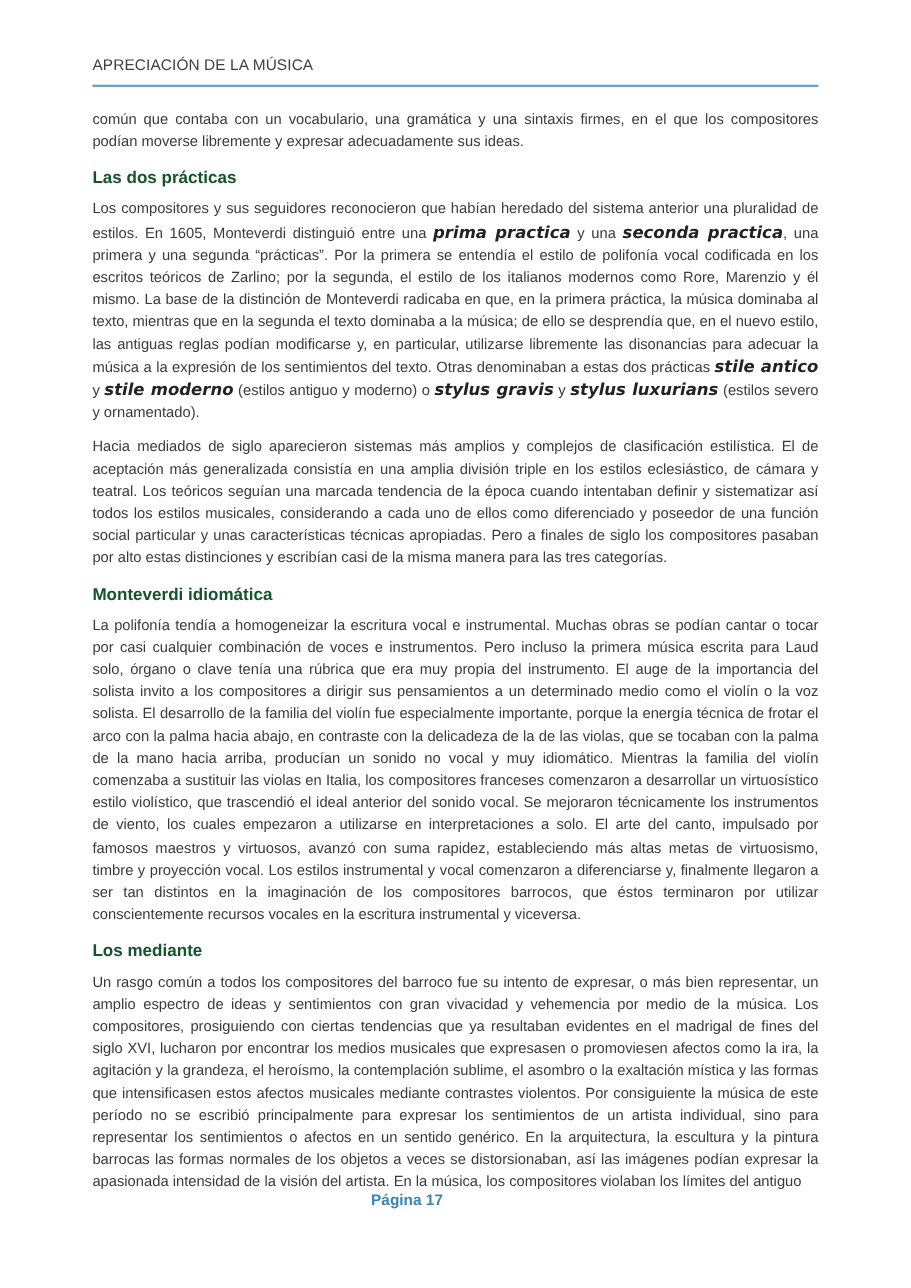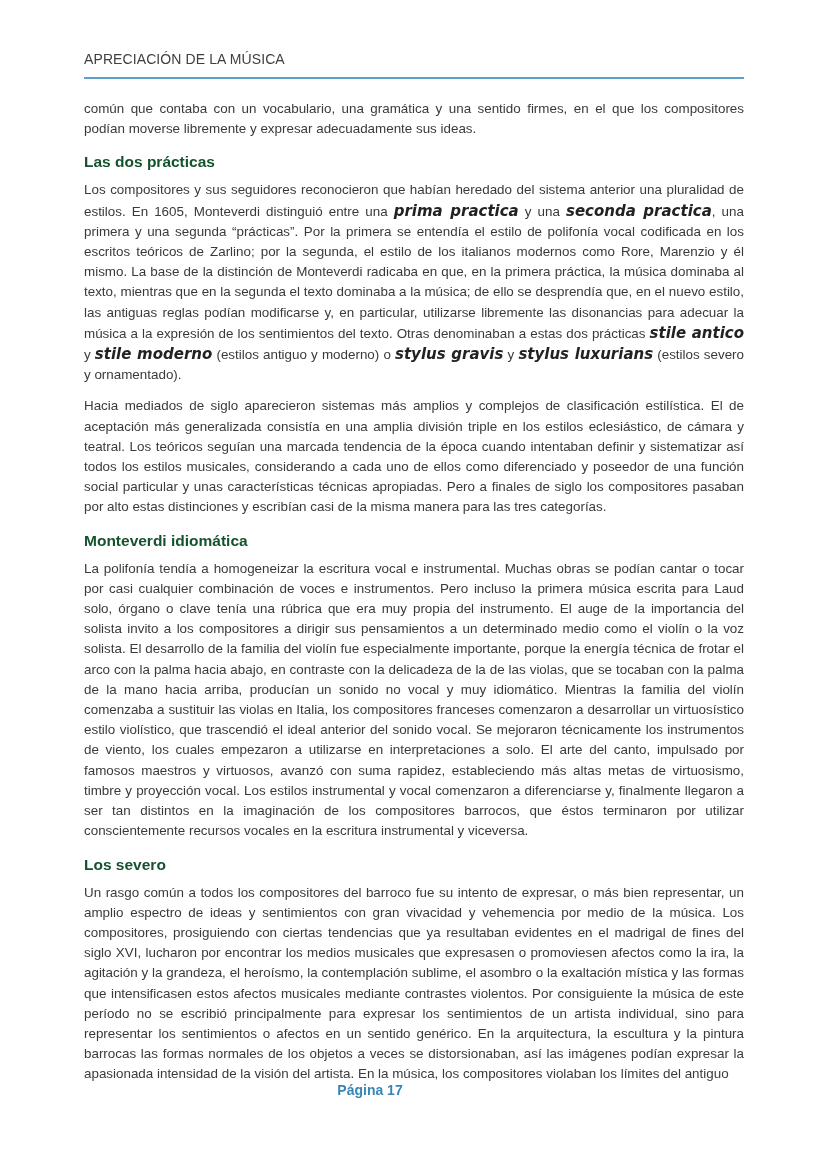--- a/index.html
+++ b/index.html
@@ -22,28 +22,28 @@
 
 <div class="page">
 
   <div class="header">
     <div class="header-title">APRECIACIÓN DE LA MÚSICA</div>
     <div class="header-rule"></div>
   </div>
 
   <div class="content">
 
-    <p>común que contaba con un vocabulario, una gramática y una sentido firmes, en el que los compositores podían moverse libremente y expresar adecuadamente sus ideas.</p>
+    <p>común que contaba con un vocabulario, una gramática y una sintaxis firmes, en el que los compositores podían moverse libremente y expresar adecuadamente sus ideas.</p>
 
     <h2>Las dos prácticas</h2>
     <p><span>Los compositores y sus seguidores reconocieron que habían heredado del sistema anterior una pluralidad de estilos. En 1605, Monteverdi distinguió entre una </span><span class="term">prima practica</span><span> y una </span><span class="term">seconda practica</span><span>, una primera y una segunda “prácticas”. Por la primera se entendía  el estilo de polifonía vocal codificada en los escritos teóricos de Zarlino; por la segunda, el estilo de los italianos modernos como Rore, Marenzio y él mismo. La base de la distinción de Monteverdi radicaba en que, en la primera práctica, la música dominaba al texto, mientras que en la segunda el texto dominaba a la música; de ello se desprendía que, en el nuevo estilo, las antiguas reglas podían modificarse y, en particular, utilizarse libremente las disonancias para adecuar la música a la expresión de los sentimientos del  texto. Otras denominaban a estas dos prácticas </span><span class="term">stile antico</span><span>  y </span><span class="term">stile moderno</span><span> (estilos antiguo y moderno) o </span><span class="term">stylus gravis</span><span> y </span><span class="term">stylus luxurians</span><span> (estilos severo y ornamentado).</span></p>
     <p>Hacia mediados de siglo aparecieron sistemas más amplios y complejos de clasificación estilística. El de aceptación más generalizada consistía en una amplia división triple en los estilos eclesiástico, de cámara y teatral. Los teóricos seguían una marcada tendencia de la época cuando intentaban definir y sistematizar así todos los estilos musicales, considerando a cada uno de ellos como diferenciado y poseedor de una función social particular y unas características técnicas apropiadas. Pero a finales de siglo los compositores pasaban por alto estas distinciones y escribían casi de la misma manera para las tres categorías.</p>
 
     <h2>Monteverdi idiomática</h2>
     <p>La polifonía tendía a homogeneizar la escritura vocal e instrumental. Muchas obras se podían cantar o tocar por casi cualquier combinación de voces e instrumentos. Pero incluso la primera música escrita para Laud solo, órgano o clave tenía una rúbrica que era muy propia del instrumento. El auge de la importancia del solista invito a los compositores a dirigir sus pensamientos a un determinado medio como el violín o la voz solista. El desarrollo de la familia del violín fue especialmente importante, porque la energía técnica de frotar el arco con la palma hacia abajo, en contraste con la delicadeza de la de las violas, que se tocaban con la palma de la mano hacia arriba, producían un sonido no vocal y muy idiomático. Mientras la familia del violín comenzaba a sustituir las violas en Italia, los compositores franceses comenzaron a desarrollar un virtuosístico estilo violístico, que trascendió el ideal anterior del sonido vocal. Se mejoraron técnicamente los instrumentos de viento, los cuales empezaron a utilizarse en interpretaciones a solo. El arte del canto, impulsado por famosos maestros y virtuosos, avanzó con suma rapidez, estableciendo más altas metas de virtuosismo, timbre y proyección vocal. Los estilos instrumental y vocal comenzaron a diferenciarse y, finalmente llegaron a ser tan distintos en la imaginación de los compositores barrocos, que éstos terminaron por utilizar conscientemente recursos vocales en la escritura instrumental y viceversa.</p>
 
-    <h2>Los severo</h2>
+    <h2>Los mediante</h2>
     <p>Un rasgo común a todos los compositores del barroco fue su intento de expresar, o más bien representar, un amplio espectro de ideas y sentimientos con gran vivacidad y vehemencia por medio de la música. Los compositores, prosiguiendo con ciertas tendencias que ya resultaban evidentes en el madrigal de fines del siglo XVI, lucharon por encontrar los medios musicales que expresasen o promoviesen afectos como la ira, la agitación y la grandeza, el heroísmo, la contemplación sublime, el asombro o la exaltación mística y las formas que intensificasen estos afectos musicales mediante contrastes violentos. Por consiguiente la música de este período no se escribió principalmente para expresar los sentimientos de un artista individual, sino para representar los sentimientos o afectos en un sentido genérico. En la arquitectura, la escultura y la pintura barrocas las formas normales de los objetos a veces se distorsionaban, así las imágenes podían expresar la apasionada intensidad de la visión del artista. En la música, los compositores violaban los límites del antiguo</p>
 
   </div>
 
   <div class="footer">Página 17</div>
 </div>
 
 </body></html>

